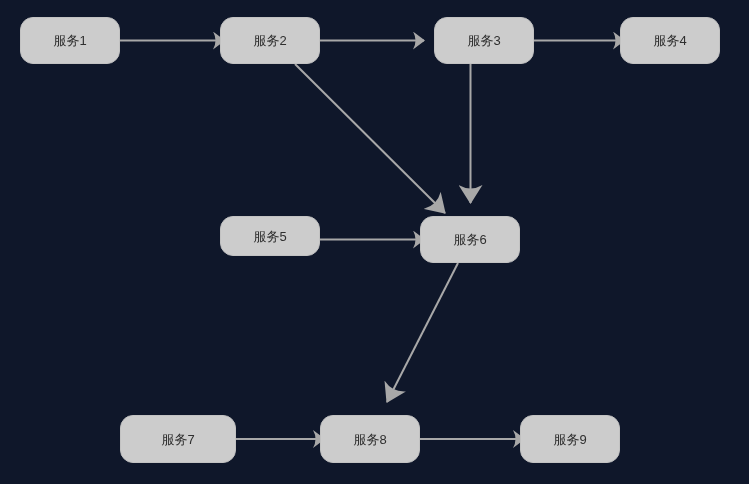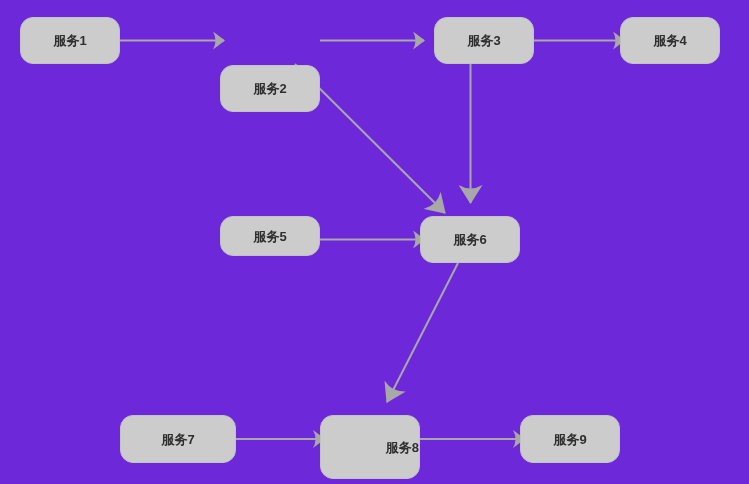--- a/index.html
+++ b/index.html
@@ -5,23 +5,22 @@
   html, body {
     margin: 0;
     padding: 0;
     background: #ffffff;
     font-family: "Liberation Sans", "DejaVu Sans", sans-serif;
   }
   .canvas {
     position: relative;
     width: 749px;
     height: 484px;
-    background: #6d28d9;
+    background: #0f172a;
     overflow: hidden;
-    font-weight: bold;
   }
   .edges {
     position: absolute;
     left: 0;
     top: 0;
     width: 749px;
     height: 484px;
   }
   .edge {
     stroke: var(--edge-color, #a8a8a8);
@@ -69,38 +68,38 @@
         <line x1="320" y1="239.5" x2="424" y2="239.5" class="edge" marker-end="url(#arrow-small)"></line>
         <line x1="458" y1="263" x2="387" y2="402" class="edge" marker-end="url(#arrow-large)"></line>
         <line x1="220" y1="439" x2="324" y2="439" class="edge" marker-end="url(#arrow-small)"></line>
         <line x1="420" y1="439" x2="524" y2="439" class="edge" marker-end="url(#arrow-small)"></line>
       </g>
   </svg>
   <div id="node-group">
       <div class="node" style="left: 20px; top: 17px; width: 100px; height: 47px;">
         <span class="node-label">服务1</span>
       </div>
-      <div class="node" style="left: 220px; top: 17px; width: 100px; height: 47px; margin-top: 48px;">
+      <div class="node" style="left: 220px; top: 17px; width: 100px; height: 47px;">
         <span class="node-label">服务2</span>
       </div>
       <div class="node" style="left: 420px; top: 17px; width: 100px; height: 47px; margin-left: 14px;">
         <span class="node-label">服务3</span>
       </div>
       <div class="node" style="left: 620px; top: 17px; width: 100px; height: 47px;">
         <span class="node-label">服务4</span>
       </div>
       <div class="node" style="left: 220px; top: 216px; width: 100px; height: 40px;">
         <span class="node-label">服务5</span>
       </div>
       <div class="node" style="left: 420px; top: 216px; width: 100px; height: 47px;">
         <span class="node-label">服务6</span>
       </div>
       <div class="node" style="left: 120px; top: 415px; width: 116px; height: 48px;">
         <span class="node-label">服务7</span>
       </div>
-      <div class="node" style="left: 320px; top: 415px; width: 100px; height: 64px; justify-content: flex-end;">
+      <div class="node" style="left: 320px; top: 415px; width: 100px; height: 48px;">
         <span class="node-label">服务8</span>
       </div>
       <div class="node" style="left: 520px; top: 415px; width: 100px; height: 48px;">
         <span class="node-label">服务9</span>
       </div>
     </div>
 </div>
 
 </body></html>

